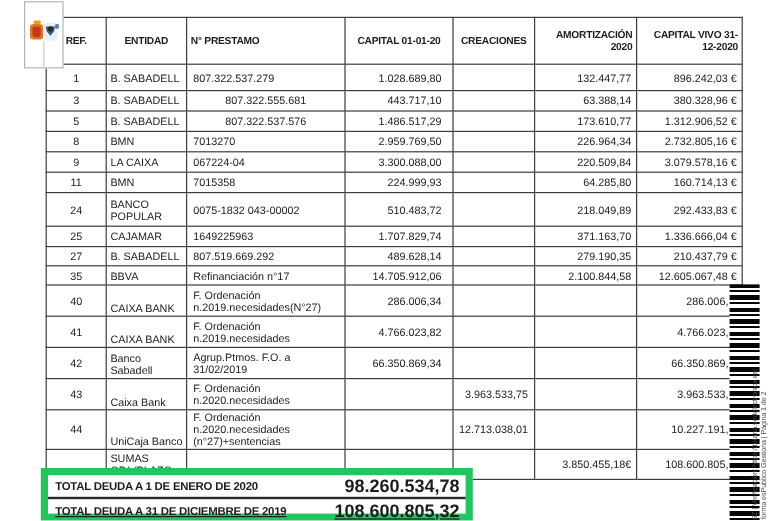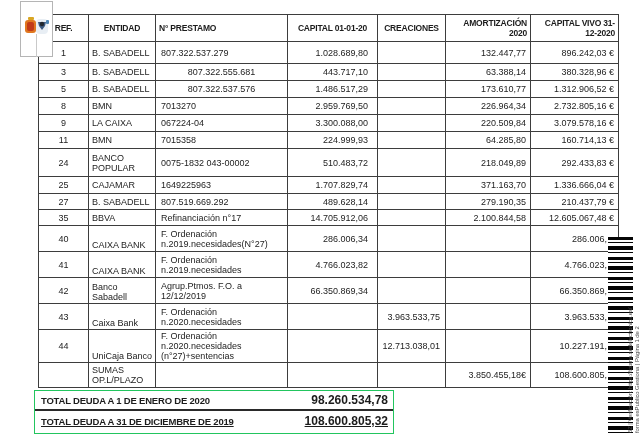--- a/index.html
+++ b/index.html
@@ -24,21 +24,21 @@
     border-collapse:collapse; table-layout:fixed; z-index:1;
   }
   table.debt th, table.debt td {
     border:1px solid #3d3d3d; overflow:hidden;
     font-size:9px; line-height:10px; vertical-align:middle;
     white-space:pre-line;
   }
   table.debt th {
     font-size:8.5px; font-weight:bold; letter-spacing:-0.2px; padding:2px 3px;
   }
-  thead tr { height:27px;margin-top:37px; }
+  thead tr { height:39px;margin-top:37px; }
   th.c-ref, th.c-ent, th.c-cap, th.c-cre { text-align:center; }
   th.c-pre { text-align:left; padding-left:5px; }
   th.c-amo, th.c-viv { text-align:right; padding-right:4px; }
 
   td.ref { text-align:center; }
   td.ent { text-align:left; padding:1px 2px 1px 3px; }
   td.pre { text-align:left; padding:1px 2px 1px 5px; }
   td.pre.center { text-align:center; padding-left:2px; }
   td.num { text-align:right; font-variant-numeric:tabular-nums; }
   td.cap { padding-right:9px; }
@@ -65,31 +65,31 @@
   tbody tr:nth-child(15) { height:32px; }
   tbody tr:nth-child(16) { height:25px; }
   
   tbody tr:nth-child(11) td.ent, tbody tr:nth-child(12) td.ent,
   tbody tr:nth-child(13) td.ent, tbody tr:nth-child(14) td.ent,
   tbody tr:nth-child(15) td.ent { vertical-align:bottom; }
 
   
   .totals {
     position:absolute; left:34px; top:390px; width:360px; height:44px;
-    border:1px solid #22c55e; z-index:2; background:#fff;
+    border:6px solid #22c55e; z-index:2; background:#fff;
   }
   .totals .trow {
     display:flex; align-items:center; height:20px; border-bottom:2px solid #2a2a2a;
   }
   .totals .trow:last-child { border-bottom:none;text-decoration:underline; }
   .totals .tlabel {
     flex:1; font-size:9.5px; font-weight:bold; padding-left:6px; letter-spacing:-0.2px;
   }
   .totals .tvalue {
-    width:120px; text-align:right; font-size:12px; font-weight:bold; padding-right:5px;
+    width:120px; text-align:right; font-size:15px; font-weight:bold; padding-right:5px;
     font-variant-numeric:tabular-nums;
   }
 
   
   .barcode {
     position:absolute; left:608px; top:237px; width:25px; height:197px; z-index:4;
     background:repeating-linear-gradient(180deg,
       #060606 0px, #060606 3px,
       #ffffff 3px, #ffffff 5px,
       #060606 5px, #060606 6px,
@@ -258,21 +258,21 @@
 n.2019.necesidades</td>
           <td class="num cap">4.766.023,82</td>
           <td class="num cre"></td>
           <td class="num amo"></td>
           <td class="num viv cut">4.766.023,</td>
         </tr>
         <tr>
           <td class="ref">42</td>
           <td class="ent">Banco Sabadell</td>
           <td class="pre">Agrup.Ptmos. F.O. a
-12/12/2019</td>
+31/02/2019</td>
           <td class="num cap">66.350.869,34</td>
           <td class="num cre"></td>
           <td class="num amo"></td>
           <td class="num viv cut">66.350.869,</td>
         </tr>
         <tr>
           <td class="ref">43</td>
           <td class="ent">Caixa Bank</td>
           <td class="pre">F. Ordenación
 n.2020.necesidades</td>

